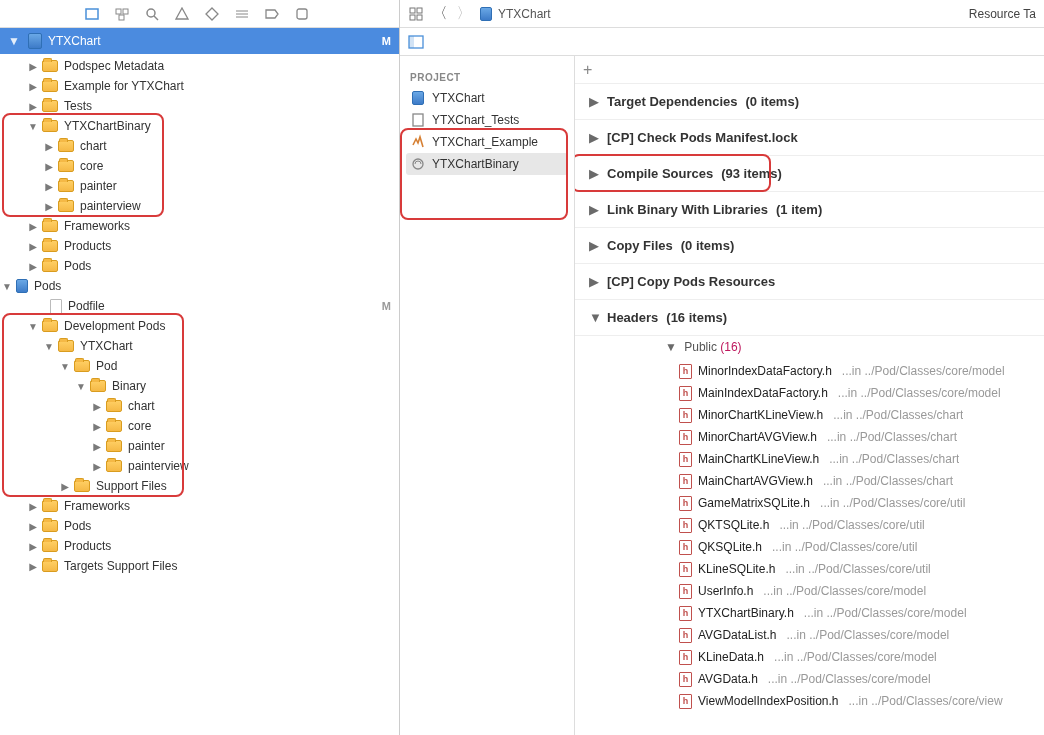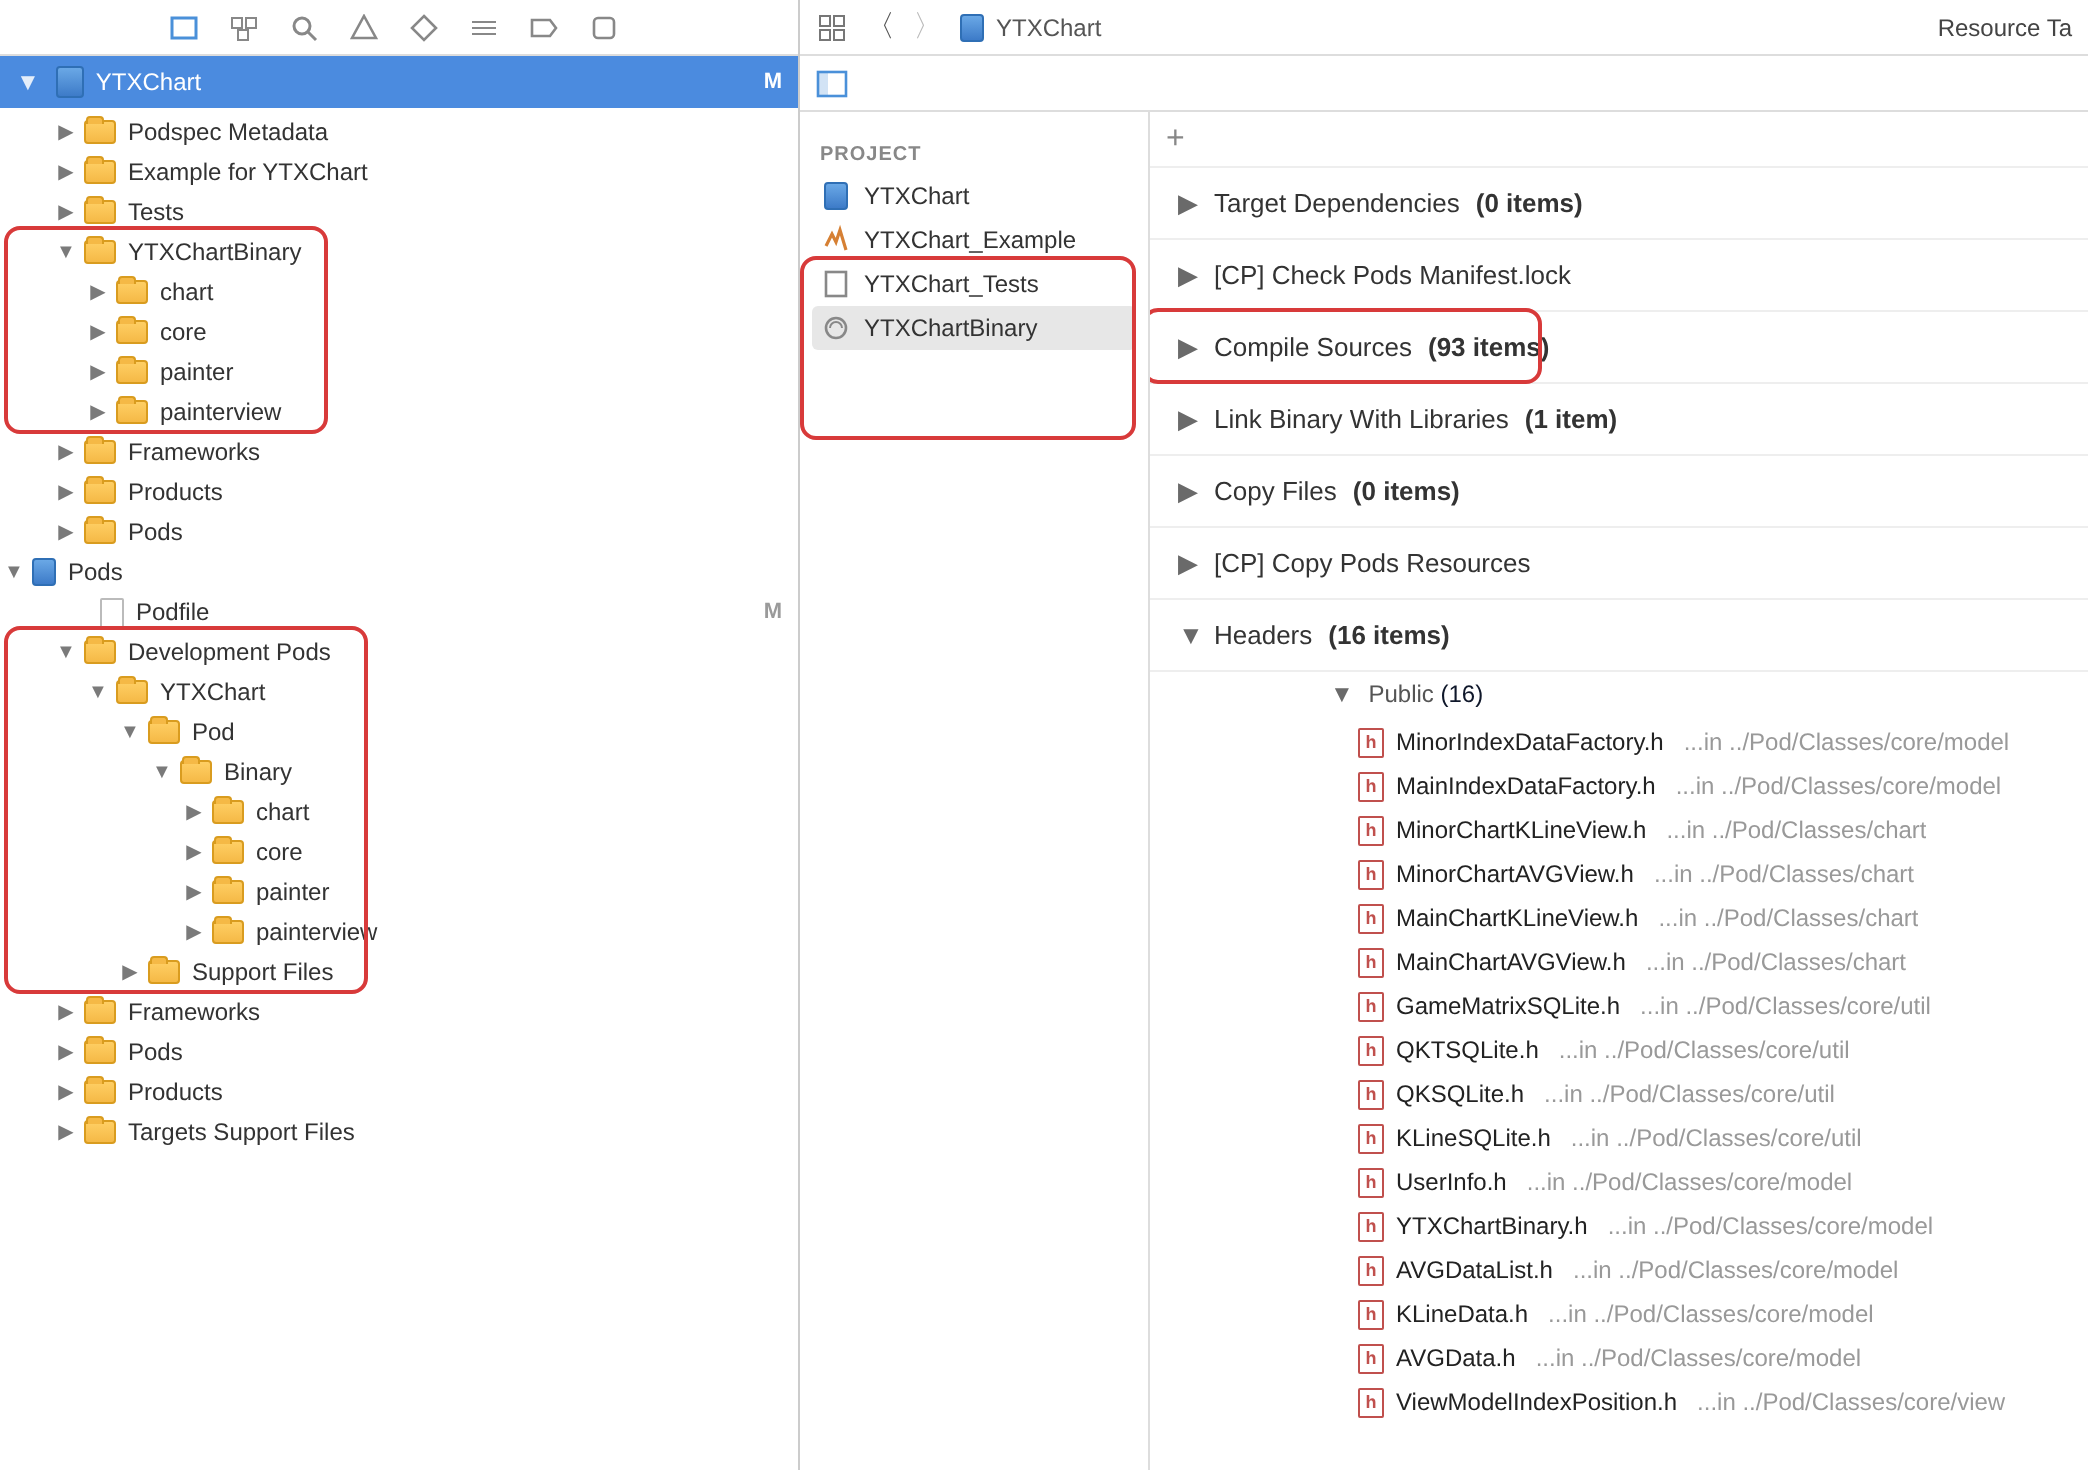--- a/index.html
+++ b/index.html
@@ -34,25 +34,25 @@
   .left-panel { width: 175px; border-right: 1px solid #ddd; padding: 10px 6px; position: relative; }
   .sect-h { font-size: 10px; letter-spacing: 0.5px; color: #888; font-weight: 600; padding: 6px 4px 4px; }
   .trow { height: 22px; display: flex; align-items: center; gap: 6px; padding: 0 4px; border-radius: 3px; }
   .trow.sel { background: #e7e7e7; }
   .trow .ico { width: 16px; height: 16px; display: inline-flex; align-items: center; justify-content: center; }
   .right-panel { flex: 1; overflow: auto; }
   .phase-head { height: 28px; border-bottom: 1px solid #eee; display: flex; align-items: center; padding: 0 8px; }
   .plus { color:#888; font-size: 16px; }
   .phase { border-bottom: 1px solid #eee; padding: 10px 14px; display: flex; align-items: center; gap: 8px; font-size: 13px; }
   .phase .disc { color: #6a6a6a; width: 10px; text-align: center; }
-  .phase .name { font-weight: 400; }
+  .phase .name { font-weight: 700; }
   .phase .count { font-weight: 700; }
   .sub-head { padding: 4px 0 6px 90px; color: #555; font-size: 12px; }
   .sub-head .disc { color:#6a6a6a; margin-right: 4px; }
-  .sub-head .gcount { color:#0f172a; }
+  .sub-head .gcount { color:#be185d; }
   .file-row { height: 22px; display: flex; align-items: center; gap: 6px; padding-left: 104px; font-size: 12px; }
   .file-row .fname { color: #222; }
   .file-row .fpath { color: #999; margin-left: 4px; overflow: hidden; text-overflow: ellipsis; white-space: nowrap; }
   .headers-block { padding-bottom: 10px; }
   svg { display:block; }
 </style>
 </head>
 <body>
 
 <div class="sidebar">
@@ -288,32 +288,32 @@
       <div class="trow">
         <span class="ico">
             <span class="proj-icon" style="width:12px;height:14px;"></span>
           </span>
         <span>YTXChart</span>
       </div>
       <div id="targets-list">
           <div class="trow ">
             <span class="ico">
               <svg width="16" height="16">
+                <rect x="3" y="2" width="10" height="12" fill="none" stroke="#888" stroke-width="1.3"></rect>
+              </svg>
+            </span>
+            <span>YTXChart_Tests</span>
+          </div>
+          <div class="trow ">
+            <span class="ico">
+              <svg width="16" height="16">
                 <polyline points="3,11 6,5 8,9 10,3 13,13" fill="none" stroke="#d68034" stroke-width="1.6"></polyline>
               </svg>
             </span>
             <span>YTXChart_Example</span>
-          </div>
-          <div class="trow ">
-            <span class="ico">
-              <svg width="16" height="16">
-                <rect x="3" y="2" width="10" height="12" fill="none" stroke="#888" stroke-width="1.3"></rect>
-              </svg>
-            </span>
-            <span>YTXChart_Tests</span>
           </div>
           <div class="trow sel">
             <span class="ico">
               <svg width="16" height="16">
                 <circle cx="8" cy="8" r="5" fill="none" stroke="#888" stroke-width="1.3"></circle>
                 <path d="M5 8a3 3 0 016 0" fill="none" stroke="#888"></path>
               </svg>
             </span>
             <span>YTXChartBinary</span>
           </div>

